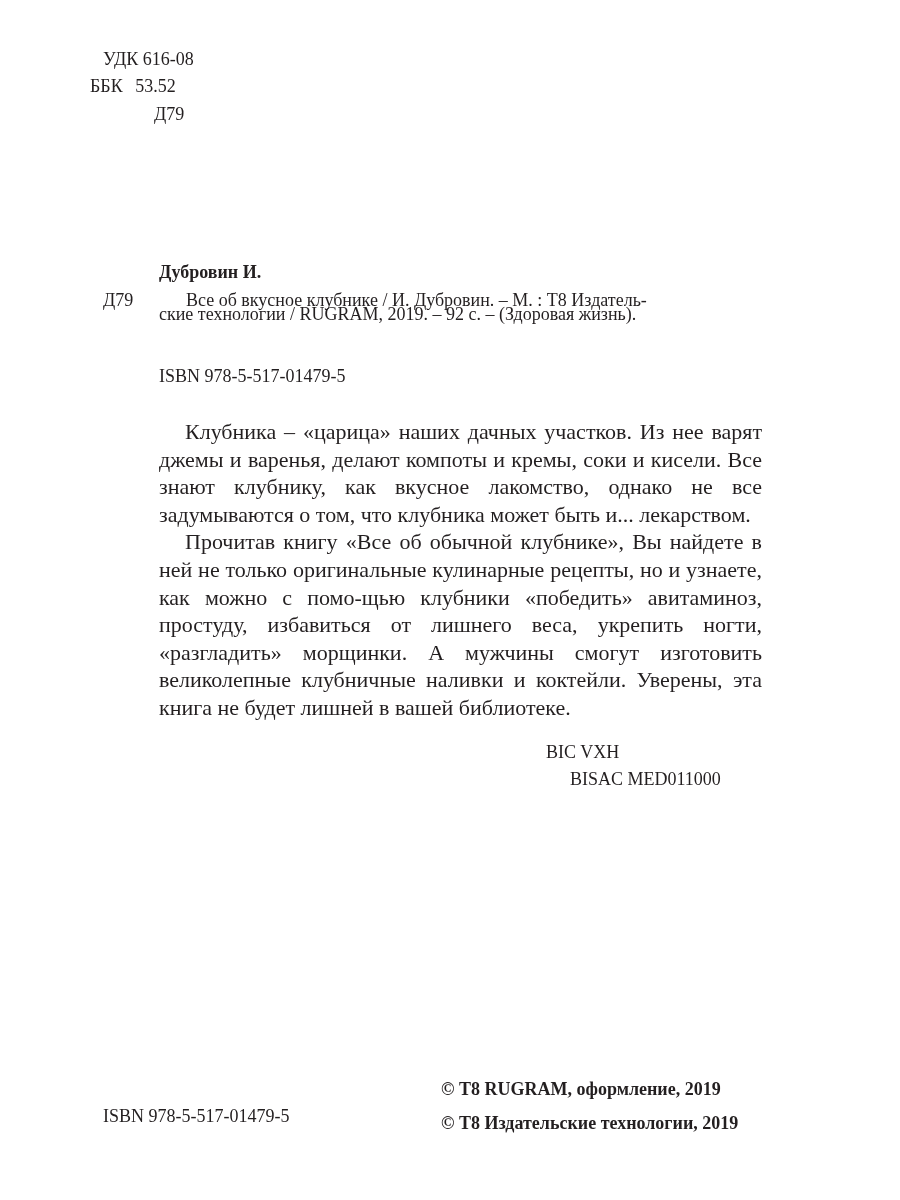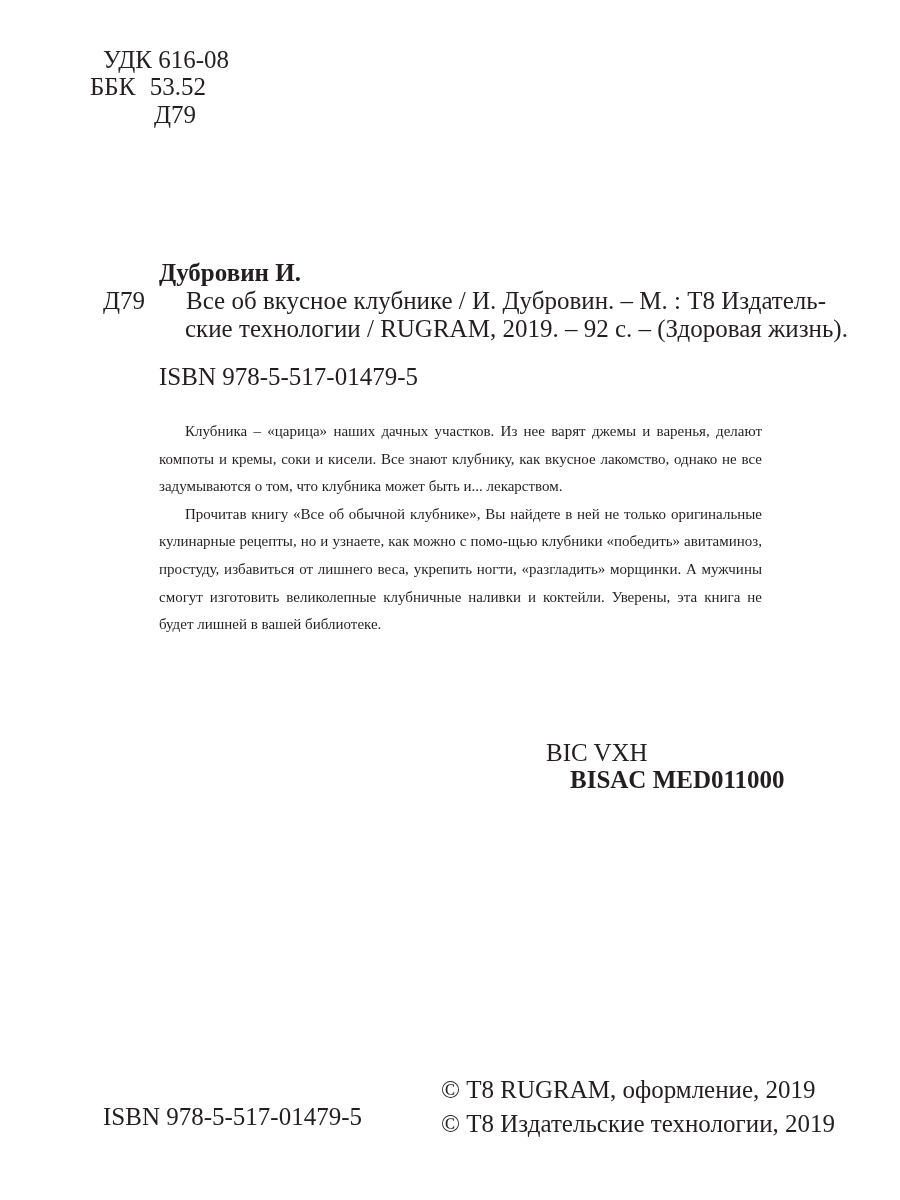--- a/index.html
+++ b/index.html
@@ -2,51 +2,51 @@
 <html><head>
   <meta charset="utf-8">
   <style>
     html, body { margin: 0; padding: 0; background: #ffffff; }
     body {
       width: 900px; height: 1200px; position: relative; overflow: hidden;
       font-family: "Liberation Serif", "DejaVu Serif", serif;
       color: #231f20;
     }
     .abs { position: absolute; white-space: nowrap; }
-    .fs { font-size: 25px; line-height: 27px; }
+    .fs { font-size: 18px; line-height: 27px; }
     .bold { font-weight: bold; }
     .para {
       position: absolute; left: 159px; width: 603px;
-      font-size: 15px; line-height: 27.6px; text-align: justify;
+      font-size: 22px; line-height: 27.6px; text-align: justify;
     }
     .para p { margin: 0; text-indent: 26px; }
-    .copy { text-align: right; }
+    .copy { text-align: right; font-weight: bold; }
   </style>
 </head>
 <body>
 
 <div class="abs fs" style="left:103px; top:46px;">
   <span>УДК</span>
   <span>616-08</span>
 </div>
 <div class="abs fs" style="left:90px; top:73px;">
   <span>ББК</span>
   <span style="margin-left:8px;">53.52</span>
 </div>
 <div class="abs fs" style="left:154px; top:101px;">Д79</div>
 
 <div class="abs fs bold" style="left:159px; top:259px;">Дубровин И.</div>
 <div class="abs fs" style="left:103px; top:287px;">Д79</div>
 <div class="abs fs" style="left:186px; top:287px;">Все об вкусное клубнике / И. Дубровин.  – М. : Т8 Издатель-</div>
-<div class="abs fs" style="left:159px; top:315px;margin-left:26px;">ские технологии / RUGRAM, 2019. – 92 с. – (Здоровая жизнь).</div>
+<div class="abs fs" style="left:159px; top:301px;">ские технологии / RUGRAM, 2019. – 92 с. – (Здоровая жизнь).</div>
 <div class="abs fs" style="left:159px; top:363px;">ISBN 978-5-517-01479-5</div>
 
 <div class="para" style="top:418px;">
   <p>Клубника – «царица» наших дачных участков. Из нее варят джемы и варенья, делают компоты и кремы, соки и кисели. Все знают клубнику, как вкусное лакомство, однако не все задумываются о том, что клубника может быть и... лекарством.</p>
   <p>Прочитав книгу «Все об обычной клубнике», Вы найдете в ней не только оригинальные кулинарные рецепты, но и узнаете, как можно с помо-щью клубники «победить» авитаминоз, простуду, избавиться от лишнего веса, укрепить ногти, «разгладить» морщинки. А мужчины смогут изготовить великолепные клубничные наливки и коктейли. Уверены, эта книга не будет лишней в вашей библиотеке.</p>
 </div>
 
 <div class="abs fs" style="left:546px; top:739px;">BIC VXH</div>
-<div class="abs fs" style="left:570px; top:766px;font-weight:bold;">BISAC MED011000</div>
+<div class="abs fs" style="left:570px; top:766px;">BISAC MED011000</div>
 
 <div class="abs fs" style="left:103px; top:1103px;">ISBN 978-5-517-01479-5</div>
 <div class="abs fs copy" style="left:441px; top:1076px;">© Т8 RUGRAM, оформление, 2019</div>
 <div class="abs fs copy" style="left:441px; top:1103px;margin-top:7px;">© Т8 Издательские технологии, 2019</div>
 
 </body></html>

